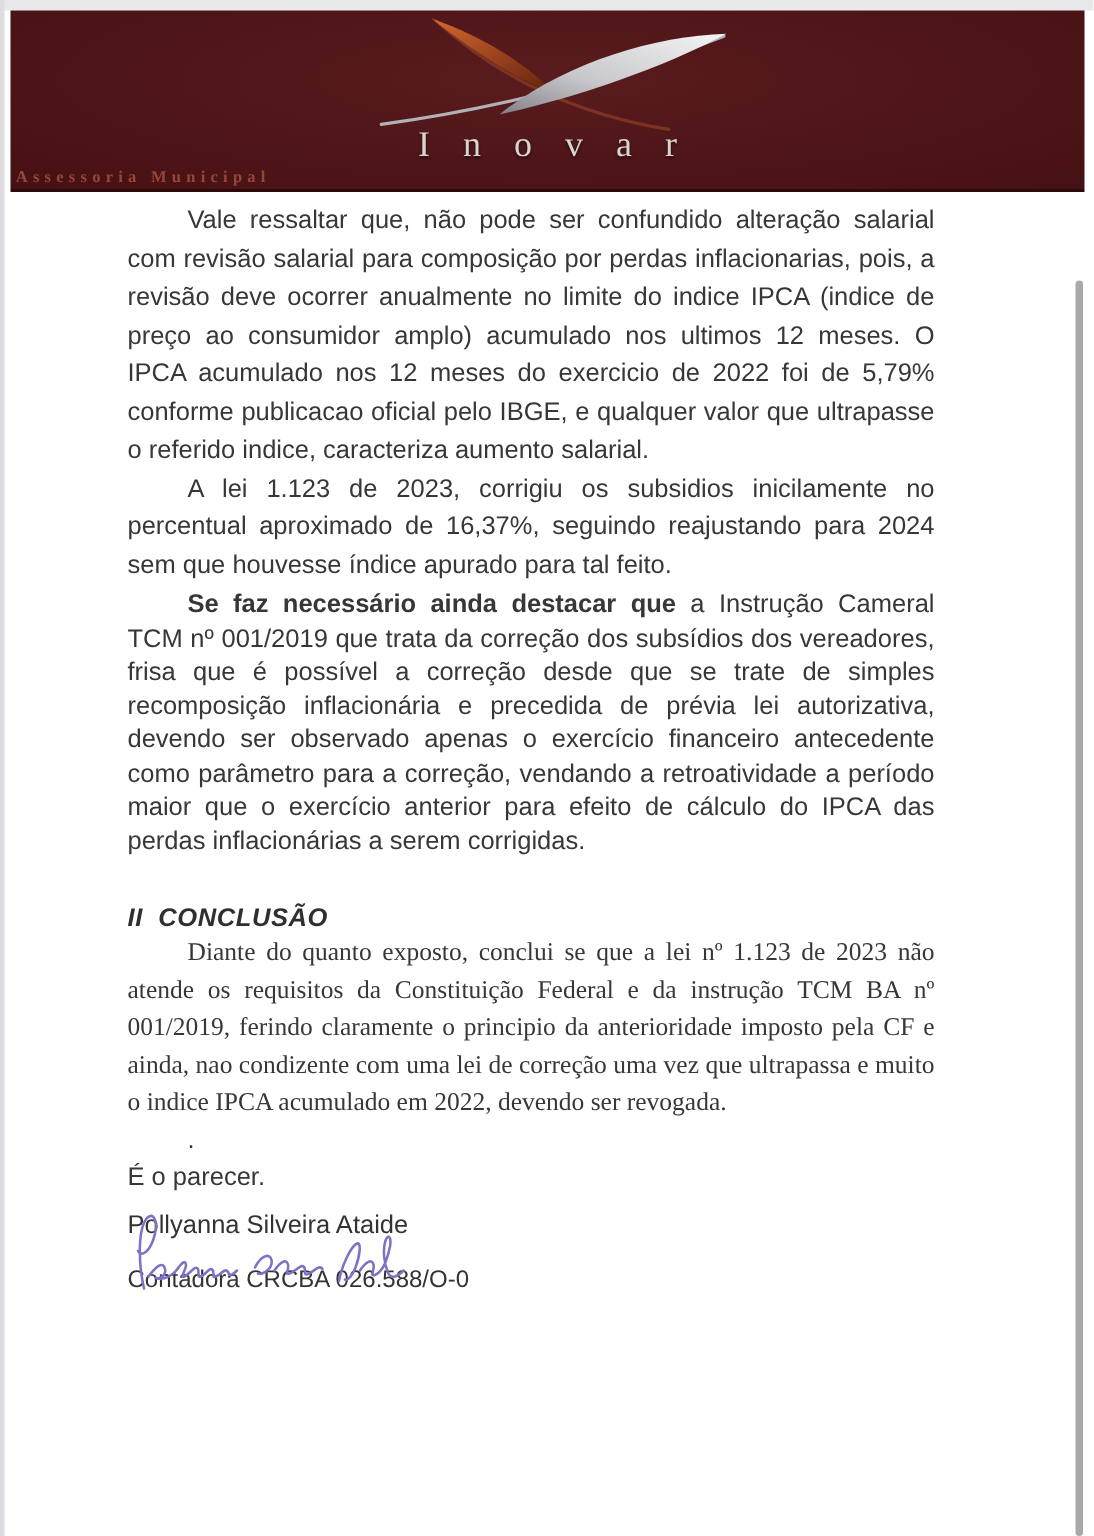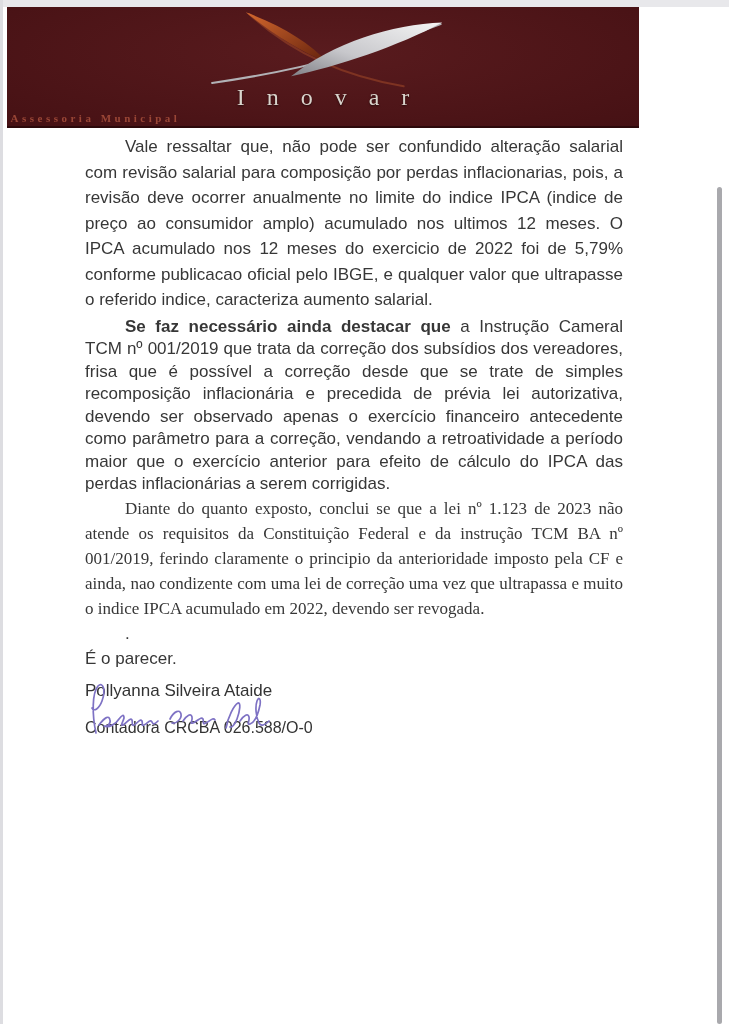--- a/index.html
+++ b/index.html
@@ -17,21 +17,21 @@
     background: #e8e8eb;
   }
   .left-edge {
     position: absolute; top: 0; left: 0;
     width: 3px; height: 1024px;
     background: #dddde1;
   }
   
   .banner {
     position: absolute; top: 7px; left: 7px;
-    width: 632px; height: 121px;
+    width: 716px; height: 121px;
     background: radial-gradient(120% 150% at 50% 38%, #591b1e 0%, #481215 52%, #340b0e 100%);
     border-bottom: 2px solid #2c090b;
     overflow: hidden;
   }
   .logo-mark {
     position: absolute; top: 2px; left: 50%;
     transform: translateX(-50%);
     width: 330px; height: 84px;
   }
   .brand-name {
@@ -127,21 +127,23 @@
     <path d="M92,6 C142,52 204,80 276,92" fill="none" stroke="#7e3322" stroke-width="2.5" stroke-linecap="round"></path>
     <path d="M88,4 C116,26 150,50 186,64 C164,40 128,18 88,4 Z" fill="url(#gOrange)"></path>
     <path d="M322,16 C262,18 192,40 142,80 C198,68 270,44 322,16 Z" fill="url(#gSilver)"></path>
   </svg>
   <div class="brand-name">Inovar</div>
   <div class="brand-tagline">Assessoria Municipal</div>
 </div>
 
 <div class="doc">
   <p class="body-p">Vale ressaltar que, não pode ser confundido alteração salarial com revisão salarial para composição por perdas inflacionarias, pois, a revisão deve ocorrer anualmente no limite do indice IPCA (indice de preço ao consumidor amplo) acumulado nos ultimos 12 meses. O IPCA acumulado nos 12 meses do exercicio de 2022 foi de 5,79% conforme publicacao oficial pelo IBGE, e qualquer valor que ultrapasse o referido indice, caracteriza aumento salarial.</p>
+  <p class="body-p">A lei 1.123 de 2023, corrigiu os subsidios inicilamente no percentual aproximado de 16,37%, seguindo reajustando para 2024 sem que houvesse índice apurado para tal feito.</p>
   <p class="body-p tight"><strong>Se faz necessário ainda destacar que</strong><span> a Instrução Cameral TCM nº 001/2019 que trata da correção dos subsídios dos vereadores, frisa que é possível a correção desde que se trate de simples recomposição inflacionária e precedida de prévia lei autorizativa, devendo ser observado apenas o exercício financeiro antecedente como parâmetro para a correção, vendando a retroatividade a período maior que o exercício anterior para efeito de cálculo do IPCA das perdas inflacionárias a serem corrigidas.</span></p>
+  <h2 class="section-heading">II  CONCLUSÃO</h2>
   <p class="body-p concl">Diante do quanto exposto, conclui se que a lei nº 1.123 de 2023 não atende os requisitos da Constituição Federal e da instrução TCM BA nº 001/2019, ferindo claramente o principio da anterioridade imposto pela CF e ainda, nao condizente com uma lei de correção uma vez que ultrapassa e muito o indice IPCA acumulado em 2022, devendo ser revogada.</p>
   <p class="dot-line">.</p>
   <p class="plain">É o parecer.</p>
 
   <div class="sig-block">
     <svg class="sig-ink" viewBox="0 0 188 56" aria-hidden="true">
       <g fill="none" stroke="#7e72c4" stroke-width="1.7" stroke-linecap="round" stroke-linejoin="round">
         <path d="M8,52 C4,34 4,12 10,5 C15,0 18,9 14,20 C11,28 6,31 4,27"></path>
         <path d="M11,44 C17,36 21,34 22,39 C23,43 19,46 16,45 C21,47 28,43 31,38 C34,34 36,33 36,37 C35,41 32,45 35,44 C39,42 42,36 44,39 C45,42 43,45 46,44 C50,42 52,37 54,40 C55,43 53,45 56,44 C60,42 62,38 64,41 C65,44 67,43 70,40"></path>
         <path d="M82,38 C86,30 92,28 93,33 C94,38 88,43 84,42"></path>

